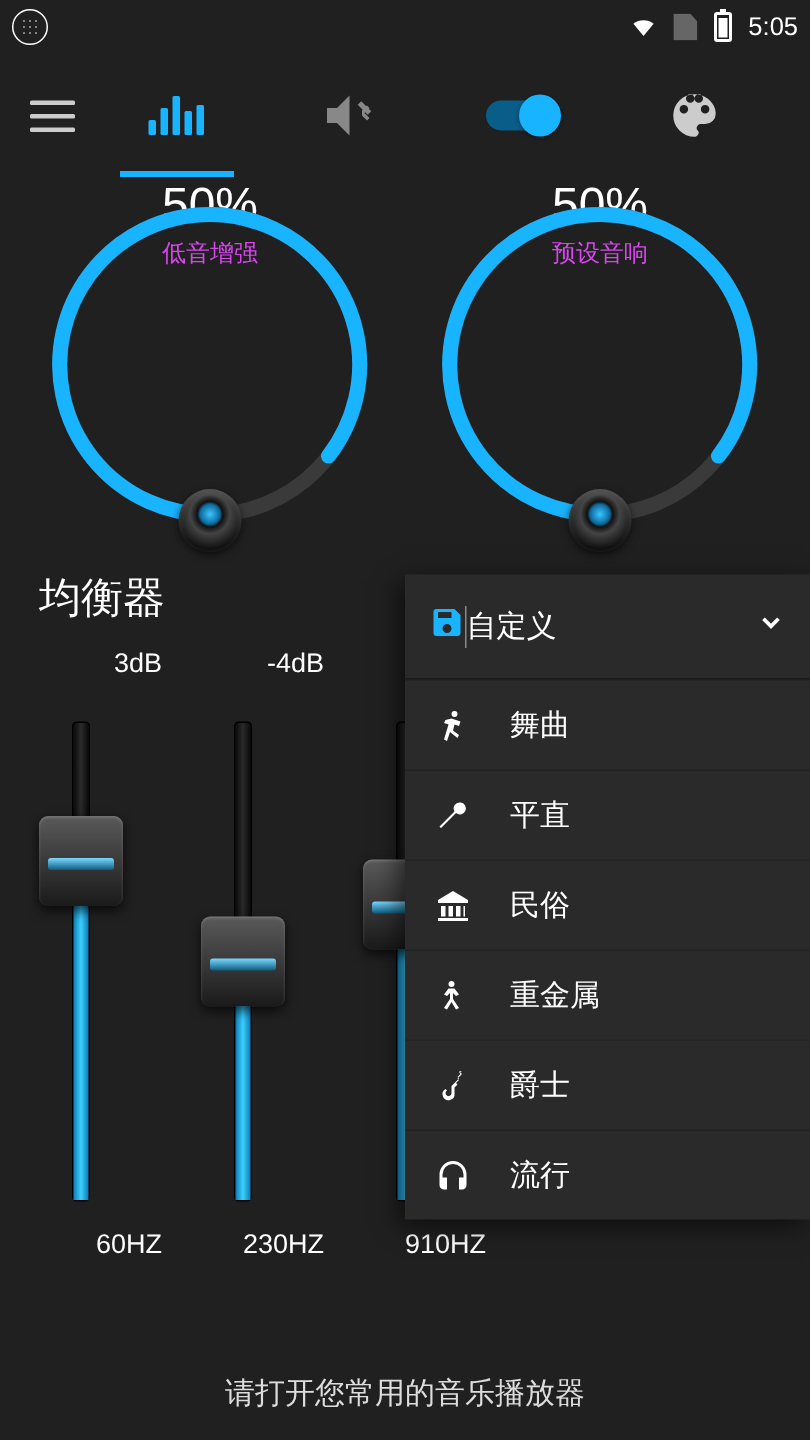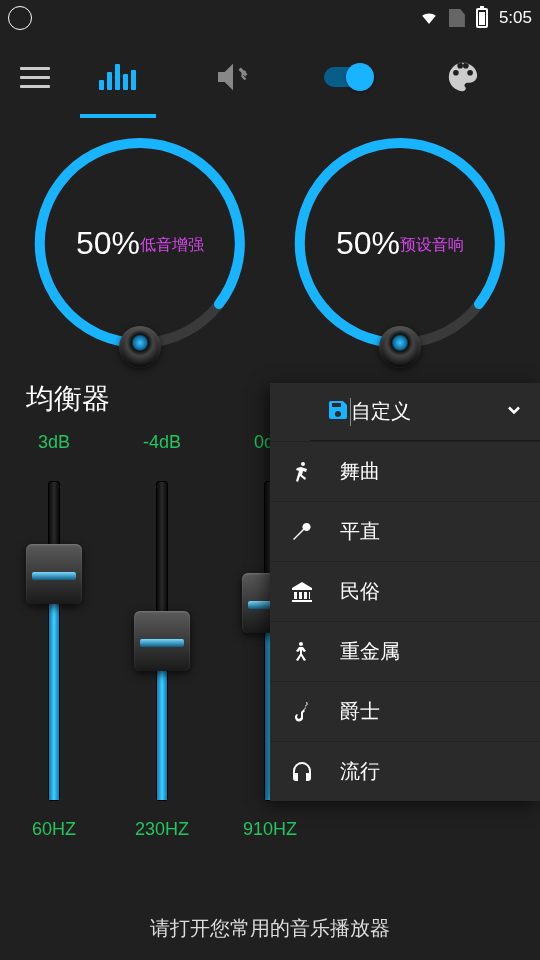--- a/index.html
+++ b/index.html
@@ -55,35 +55,35 @@
     .tb-eq .bars span { width:5px; background:#19b4ff; border-radius:1px;}
     .tb-underline { position:absolute; bottom:0; height:4px; background:#19b4ff; width:76px;}
     .tb-mute svg { width:40px; height:40px; fill:#888;}
     .toggle {
       width:48px; height:20px; background:#085d89; border-radius:10px; position:relative;
     }
     .toggle::after{ content:""; position:absolute; right:-2px; top:-4px; width:28px; height:28px; background:#19b4ff; border-radius:50%; box-shadow:0 1px 3px rgba(0,0,0,0.4);}
     .palette svg{ width:34px; height:34px; fill:#ccc;}
     
     .dials { display:flex; justify-content:space-around; padding: 0 10px; }
-    .dial { position:relative; width:240px; height:250px; display:flex; flex-direction:row; align-items:center; justify-content:center; }
+    .dial { position:relative; width:240px; height:250px; display:flex; flex-direction:column; align-items:center; }
     .dial svg { position:absolute; top:0; left:0; }
     .dial .pct { font-size:32px; font-weight:500; }
     .dial .lbl { font-size:16px; color:#d946ef; margin-top:4px; }
     .dial .knob {
       position:absolute; bottom:0; left:50%; transform:translateX(-50%);
       width:42px; height:42px; border-radius:50%;
       background: radial-gradient(circle at 50% 40%, #3bc6ff 0%, #0d6a9e 20%, #111 26%, #444 40%, #111 70%);
       box-shadow: 0 2px 6px rgba(0,0,0,0.6), inset 0 2px 4px rgba(255,255,255,0.2);
     }
     
     .eq-title { font-size:28px; padding: 12px 26px 6px; }
     
     .db-row, .hz-row { display:flex; padding: 8px 0; }
-    .db-cell, .hz-cell { flex:1; text-align:center; font-size:18px; color:#22c55e;}
+    .db-cell, .hz-cell { flex:1; text-align:right; font-size:18px; color:#ffffff;}
     
     .sliders { display:flex; padding: 20px 0 10px; height: 350px; }
     .slider-col { flex:1; position:relative; display:flex; justify-content:center; }
     .track {
       width:12px; height:100%;
       background: linear-gradient(to right, #0a0a0a, #2a2a2a 50%, #0a0a0a);
       border:1px solid #000;
       border-radius:3px;
       position:relative;
     }
@@ -105,23 +105,22 @@
     }
     
     .footer { position:absolute; bottom:18px; left:0; right:0; text-align:center; font-size:20px; color:#ddd; padding:0 20px;}
     
     .dropdown {
       position:absolute; top:383px; right:0; width:270px;
       background:#2a2a2a;
       box-shadow: -4px 4px 16px rgba(0,0,0,0.6);
     }
     .dd-header {
-      height:58px; display:flex; align-items:center; padding:0 16px; 
+      height:70px; display:flex; align-items:center; padding:0 16px; 
       border-bottom:1px solid #1a1a1a;
-      margin-left:40px;
     }
     .dd-header .save-ic { color:#19b4ff; }
     .dd-header .divider { width:1px; height:28px; background:#888;}
     .dd-header .title { flex:1; font-size:20px; }
     .dd-header .chev { color:#fff; }
     .dd-item {
       height:60px; display:flex; align-items:center; padding:0 18px; gap:24px;
       font-size:20px;
       border-top:1px solid rgba(0,0,0,0.15);
     }

